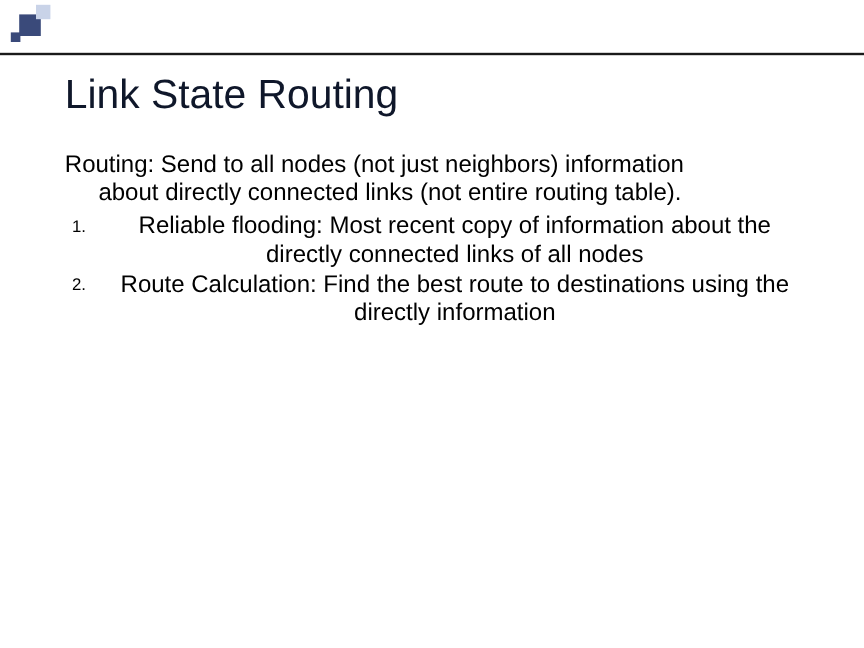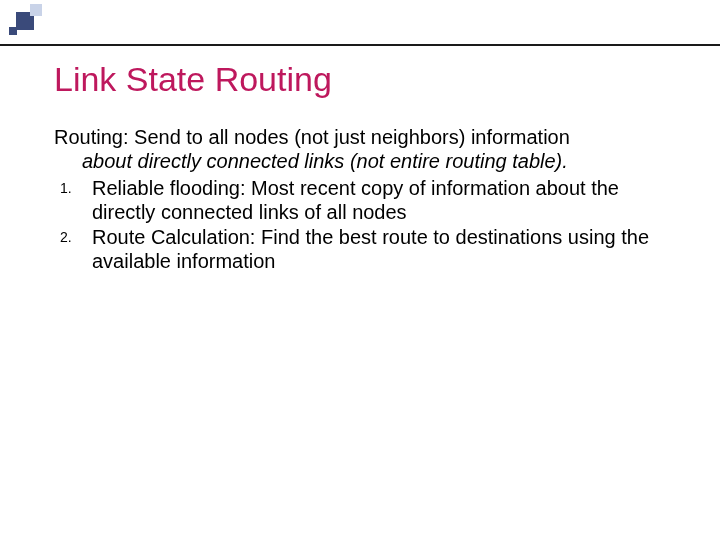--- a/index.html
+++ b/index.html
@@ -49,55 +49,55 @@
       width: 720px;
       height: 2px;
       background: #1a1a1a;
     }
     .content {
       padding: 60px 54px 0 54px;
     }
     .title {
       font-size: 34px;
       font-weight: 400;
-      color: #be185d;
+      color: #0f172a;
       margin-bottom: 26px;
       letter-spacing: 0;
     }
     .strategy {
       font-size: 20px;
       color: #000;
       line-height: 1.22;
       margin-bottom: 2px;
       padding-left: 0;
     }
     .strategy-indent {
       display: block;
       padding-left: 28px;
-      font-style: italic;
     }
     .list {
       list-style: none;
       padding-left: 0;
     }
     .list-item {
       font-size: 20px;
       color: #000;
       line-height: 1.22;
       display: flex;
       margin-bottom: 0;
     }
     .list-num {
       font-size: 14px;
       min-width: 38px;
       padding-left: 6px;
       padding-top: 4px;
     }
     .list-text {
       flex: 1;
+      text-align: center;
     }
   </style>
 </head>
 <body>
 
 <div class="decoration">
   <div class="sq-large"></div>
   <div class="sq-light"></div>
   <div class="sq-small"></div>
 </div>
@@ -111,16 +111,16 @@
     <span class="strategy-indent">about directly connected links (not entire routing table).</span>
   </div>
 
   <ol class="list">
     <li class="list-item">
       <span class="list-num">1.</span>
       <span class="list-text">Reliable flooding: Most recent copy of information about the directly connected links of all nodes</span>
     </li>
     <li class="list-item">
       <span class="list-num">2.</span>
-      <span class="list-text">Route Calculation: Find the best route to destinations using the available information</span>
+      <span class="list-text">Route Calculation: Find the best route to destinations using the directly information</span>
     </li>
   </ol>
 </div>
 
 </body></html>

